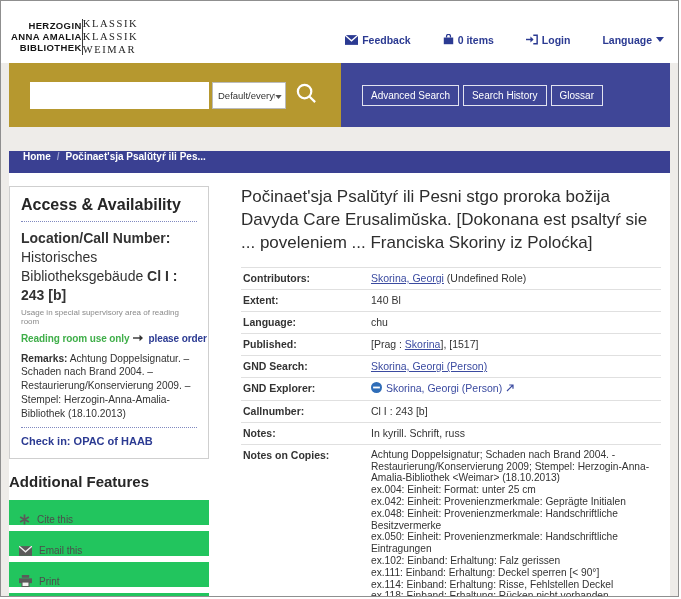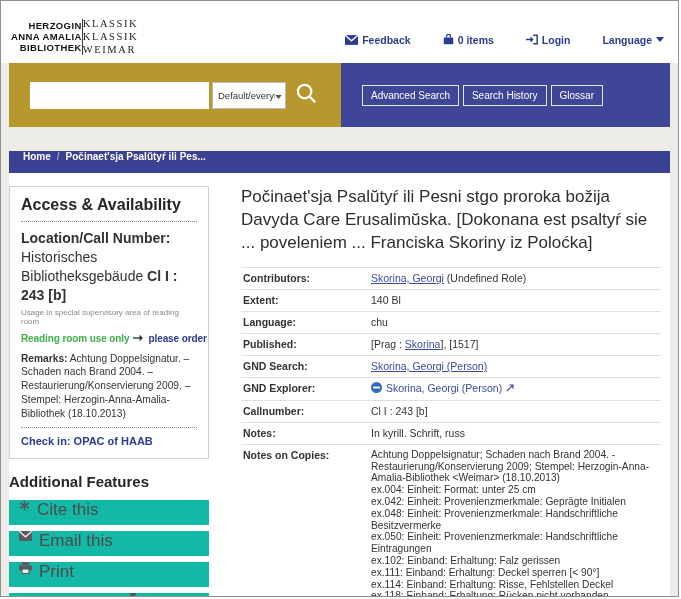--- a/index.html
+++ b/index.html
@@ -49,21 +49,21 @@
   .usage-note { font-size:8px; color:#8a8a8a; margin:3px 0 7px; }
   .status-line { font-size:10px; font-weight:bold; letter-spacing:-.1px; display:flex; align-items:center; gap:4px; white-space:nowrap; }
   .status-green { color:#3fae49; }
   .order-link { color:#2b3a92; text-decoration:none; cursor:pointer; }
   .remarks { font-size:10.2px; line-height:1.35; color:#333; margin-top:8px; }
   .checkin { font-size:11px; font-weight:bold; margin-top:1px; }
   .checkin a { color:#2b3a92; text-decoration:none; cursor:pointer; }
   .checkin .checkin-label { color:#2b3a92; }
 
   .features-title { font-size:15px; font-weight:bold; color:#262626; margin:14px 0 10px; }
-  .feature { background:#14b8a6; height:25px; display:flex; align-items:flex-start; gap:7px; padding:0 10px; margin-bottom:6px; font-size:17px; color:#4c4c4c; cursor:pointer; }
+  .feature { background:#22c55e; height:25px; display:flex; align-items:flex-end; gap:7px; padding:0 10px; margin-bottom:6px; font-size:10px; color:#4c4c4c; cursor:pointer; }
   .feature svg { display:block; color:#5a5a5a; flex-shrink:0; }
 
   .main { flex:1; padding-right:9px; }
   .record-title { font-size:17px; font-weight:400; line-height:1.35; color:#2e2e2e; margin-bottom:12px; }
 
   .dtable { width:100%; border-bottom:1px solid #e0e0e0; }
   .drow { display:flex; border-top:1px solid #e0e0e0; padding:4px 0; }
   .dlabel { width:130px; flex-shrink:0; font-size:10.5px; font-weight:bold; color:#333; line-height:13px; padding-left:2px; }
   .dvalue { flex:1; font-size:10.5px; color:#333; line-height:13px; }
   .dvalue a { color:#3a4aa0; cursor:pointer; }

